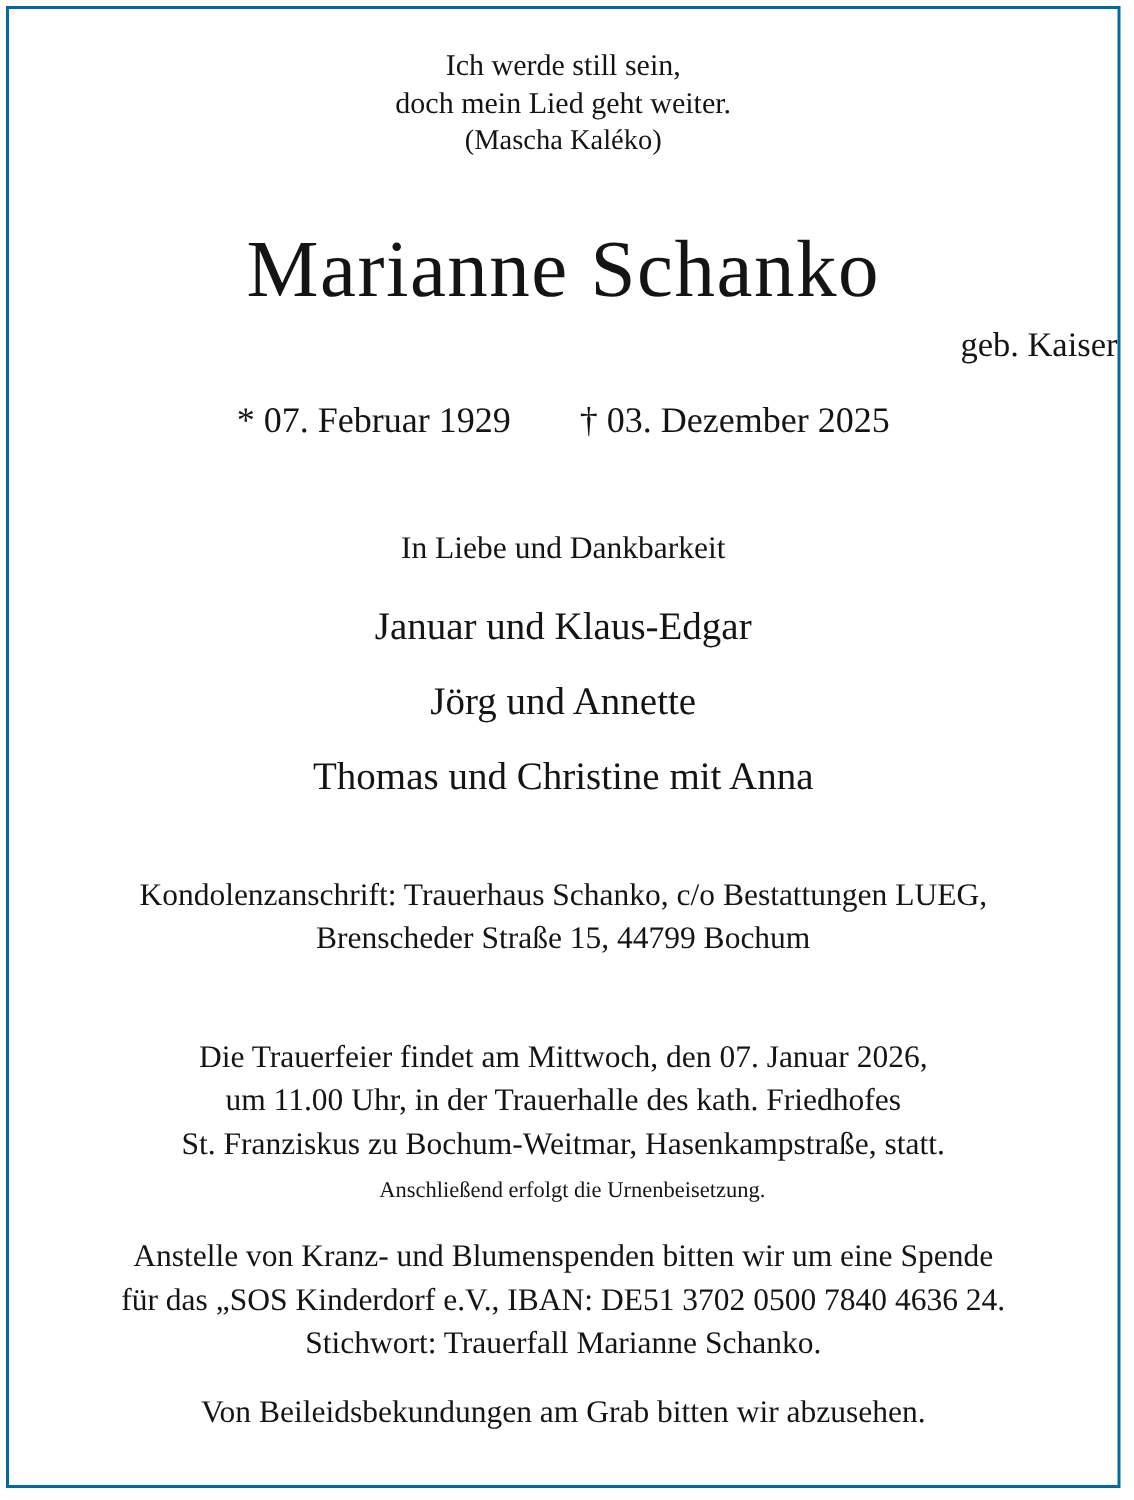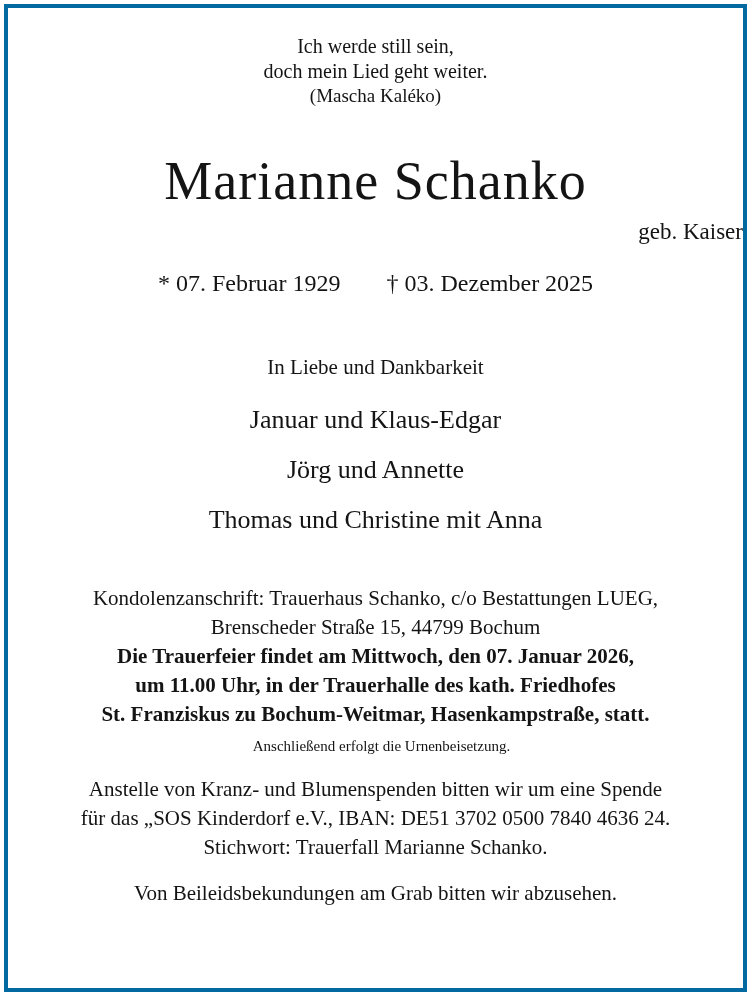--- a/index.html
+++ b/index.html
@@ -14,21 +14,21 @@
     font-family: "Liberation Serif", serif;
     color: #141414;
     overflow: hidden;
   }
   .notice-frame {
     position: absolute;
     left: 4px;
     top: 4px;
     width: 743px;
     height: 988px;
-    border: 4px solid #0369a1;
+    border: 2px solid #0369a1;
     box-sizing: border-box;
     background: #ffffff;
     text-align: center;
   }
   .quote-block {
     margin-top: 26px;
     font-size: 20px;
     line-height: 25px;
   }
   .quote-attribution {
@@ -67,23 +67,23 @@
   }
   .family-member.first {
     margin-top: 24px;
   }
   .condolence-block {
     margin-top: 48px;
     font-size: 21px;
     line-height: 29px;
   }
   .service-block {
+    margin-top: 50px;
     font-size: 21px;
     line-height: 29px;
-    font-weight: bold;
   }
   .urn-line {
     margin-top: 4px;
     font-size: 15px;
     line-height: 26px;
     padding-left: 12px;
   }
   .donation-block {
     margin-top: 16px;
     font-size: 21px;

